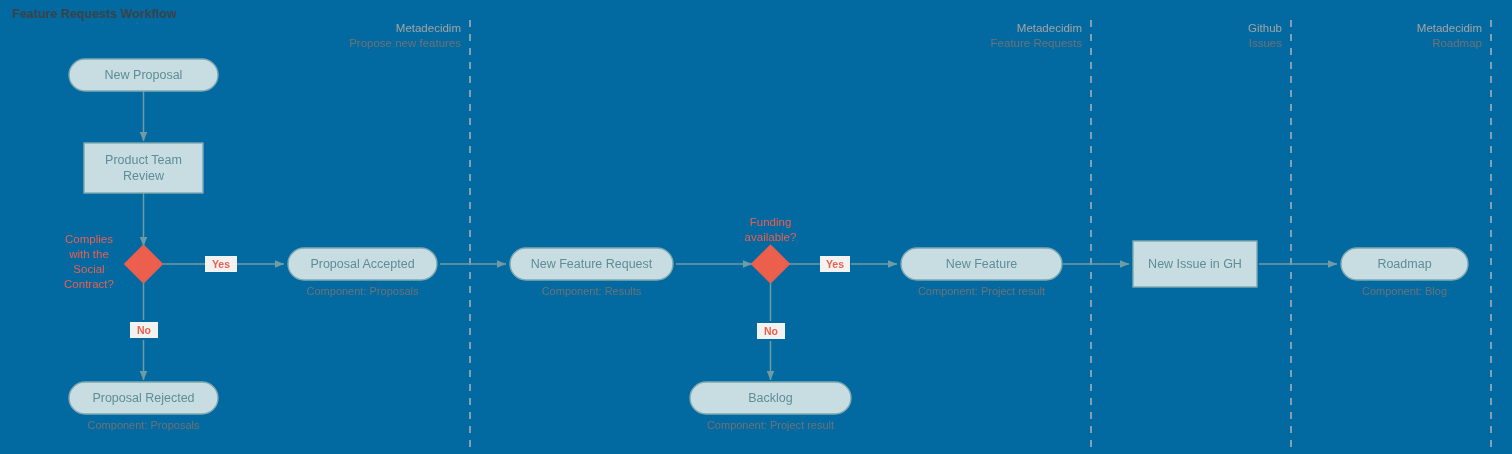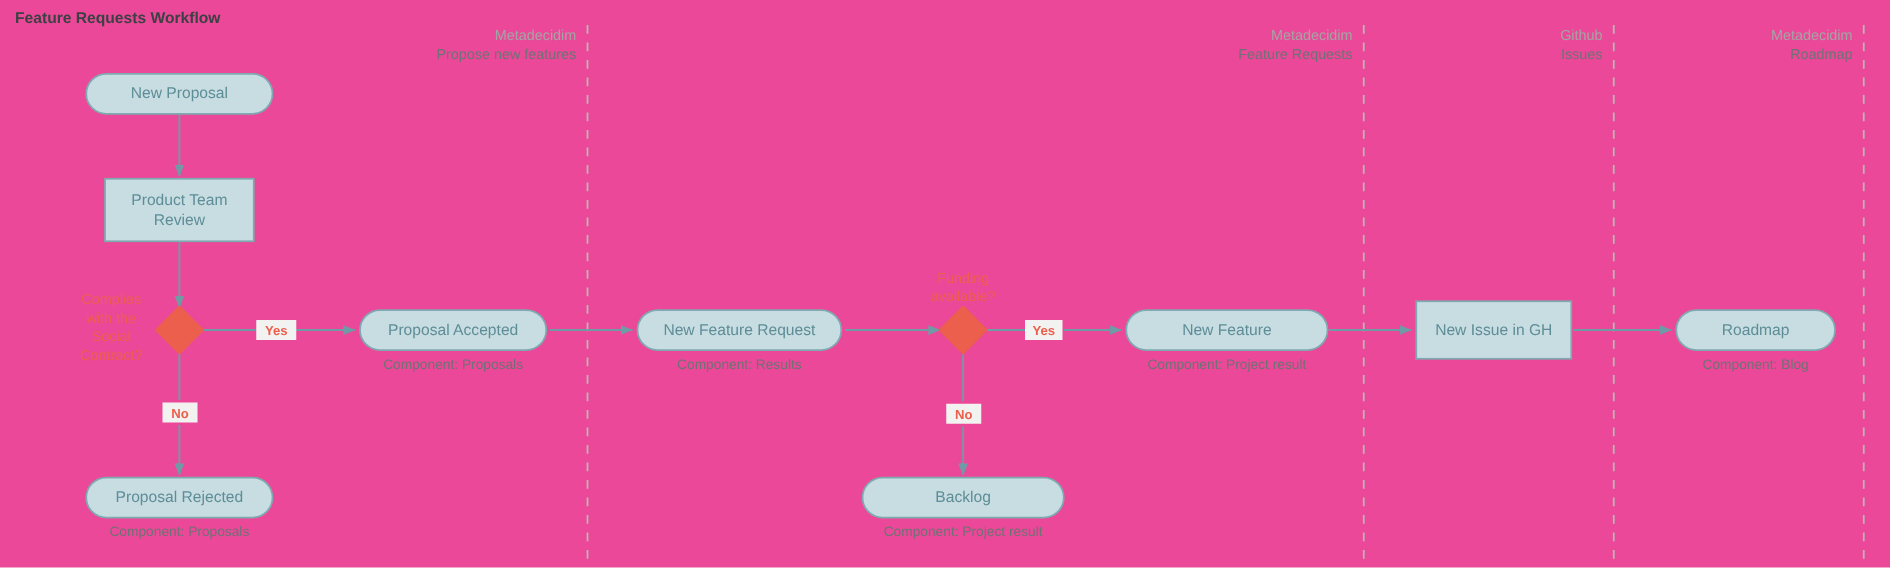--- a/index.html
+++ b/index.html
@@ -4,21 +4,21 @@
 <style>
   html, body {
     margin: 0;
     padding: 0;
     background: #f2f2f1;
   }
   #canvas {
     position: relative;
     width: 1512px;
     height: 454px;
-    background: #ec4899;
+    background: #0369a1;
     font-family: "Liberation Sans", sans-serif;
     overflow: hidden;
   }
   #diagram-svg {
     position: absolute;
     left: 0;
     top: 0;
     width: 1512px;
     height: 454px;
   }

